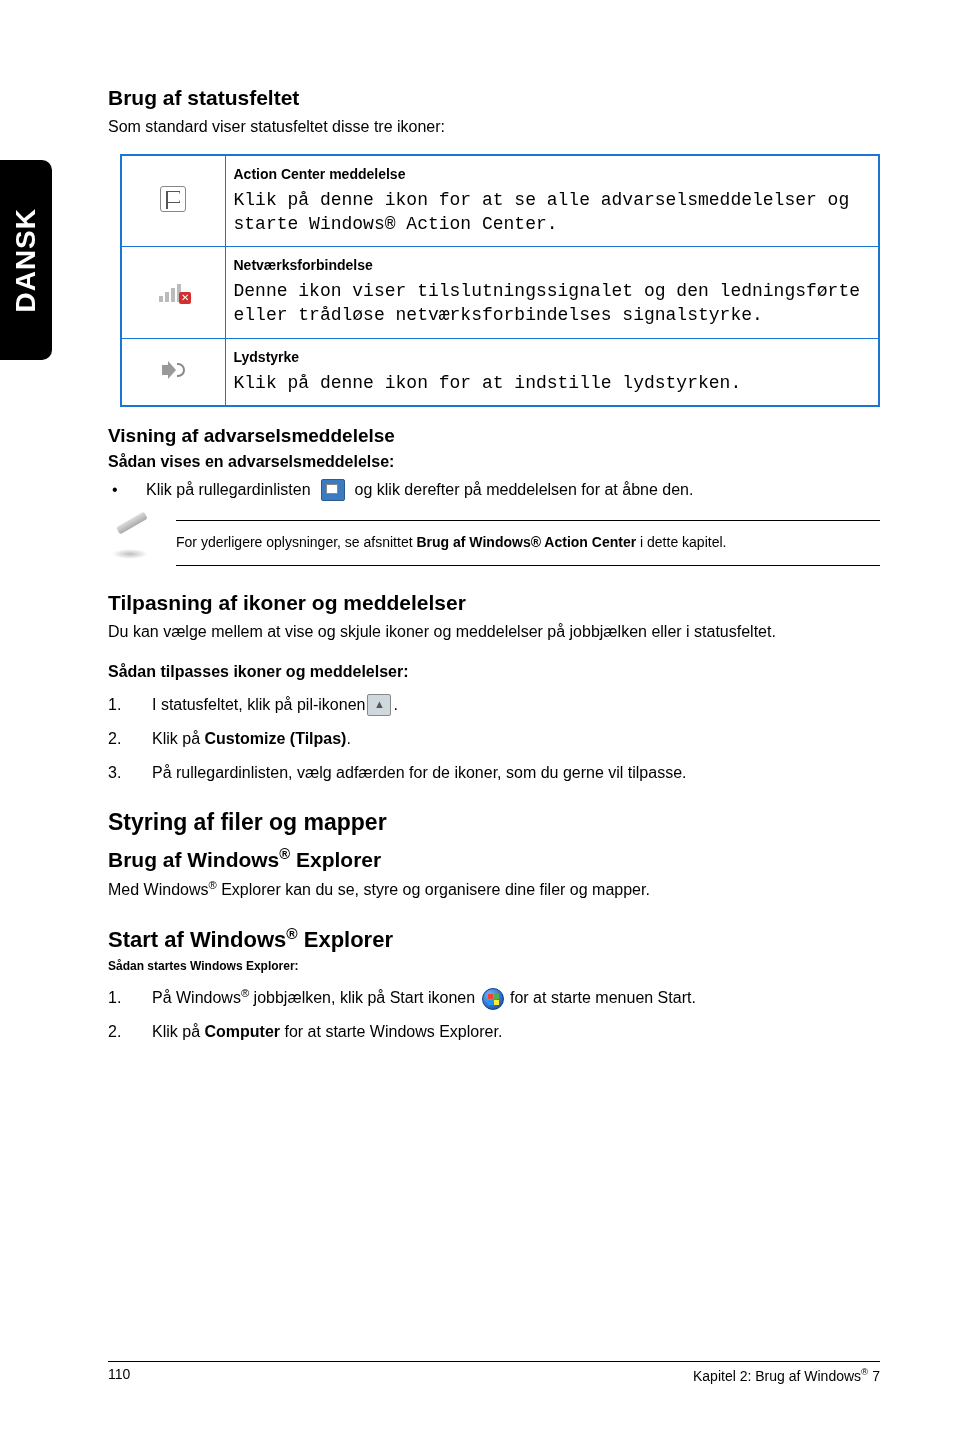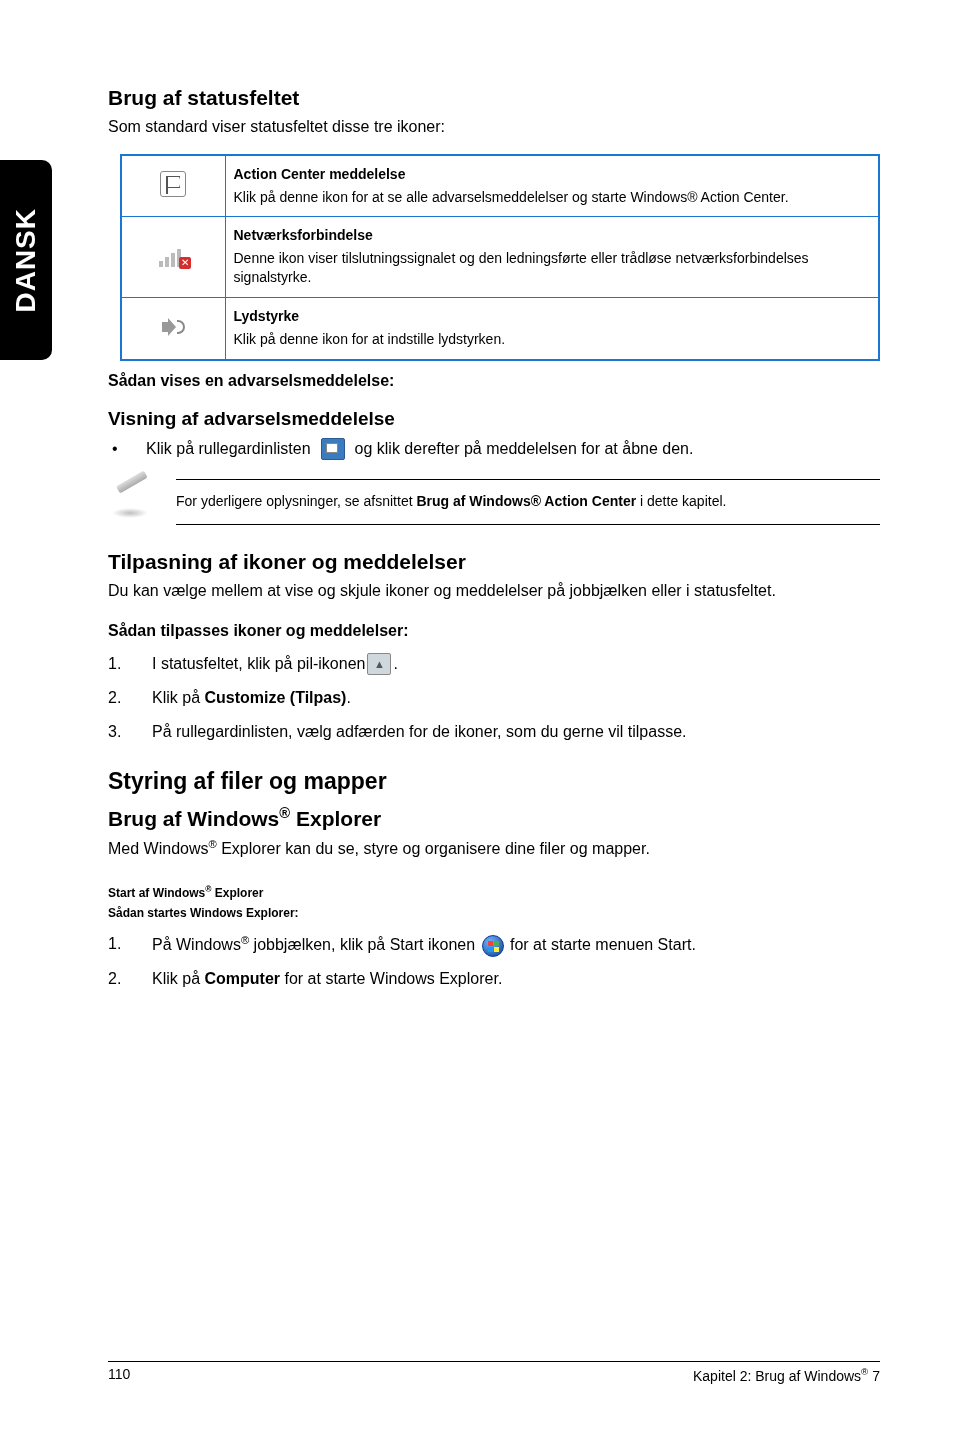--- a/index.html
+++ b/index.html
@@ -85,22 +85,23 @@
     padding: 10px 12px 10px 8px;
     border-left: 1px solid #1976d2;
     vertical-align: top;
   }
   .row-title {
     font-size: 14px;
     font-weight: bold;
     margin-bottom: 6px;
   }
   .row-desc {
-    font-size: 14px;
+    font-size: 18px;
     line-height: 1.35;
+    font-family: Liberation Mono, monospace;
   }
   .sup { font-size: 0.7em; vertical-align: super; }
   .bullet-line {
     display: flex;
     align-items: center;
     font-size: 16px;
     margin: 8px 0 18px 0;
     gap: 8px;
   }
   .bullet-dot {
@@ -335,22 +336,22 @@
         <span class="vol-icon"><span class="wave"></span></span>
       </td>
       <td class="text-cell">
         <div class="row-title">Lydstyrke</div>
         <div class="row-desc">Klik på denne ikon for at indstille lydstyrken.</div>
       </td>
     </tr>
   </tbody>
     </table>
 
+  <div class="h3-bold" style="font-size:19px;">Visning af advarselsmeddelelse</div>
   <div class="h3-bold" style="margin-top:4px;font-size:16px;">Sådan vises en advarselsmeddelelse:</div>
-  <div class="h3-bold" style="font-size:19px;">Visning af advarselsmeddelelse</div>
 
   <div class="bullet-line">
     <span class="bullet-dot">•</span>
     <span>Klik på rullegardinlisten</span>
     <span class="inline-icon msg-icon"></span>
     <span>og klik derefter på meddelelsen for at åbne den.</span>
   </div>
 
   <div class="note-row">
     <span class="pencil-icon">
@@ -388,21 +389,21 @@
 
   <div class="h1">Styring af filer og mapper</div>
 
   <div class="h2" style="margin-top:10px;">
     <span>Brug af Windows</span><span class="sup">®</span><span> Explorer</span>
   </div>
   <div class="p">
     <span>Med Windows</span><span class="sup">®</span><span> Explorer kan du se, styre og organisere dine filer og mapper.</span>
   </div>
 
-  <div class="h3-bold" style="font-size:12px;margin-top:24px;">
+  <div class="h3-bold" style="font-size:22px;margin-top:24px;">
     <span>Start af Windows</span><span class="sup">®</span><span> Explorer</span>
   </div>
   <div class="h3-bold" style="margin-top:4px;font-size:12px;">Sådan startes Windows Explorer:</div>
 
   <ol class="ol-list">
     <li>
       <span class="ol-num">1.</span>
       <span>
         <span>På Windows</span><span class="sup">®</span><span> jobbjælken, klik på Start ikonen</span>
         <span class="inline-icon win-icon"></span>

